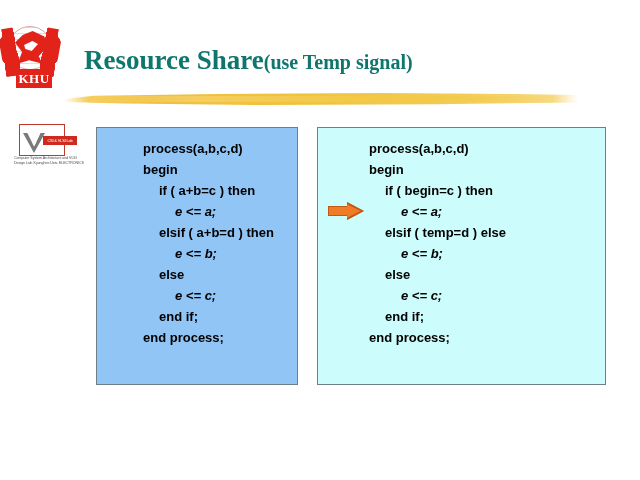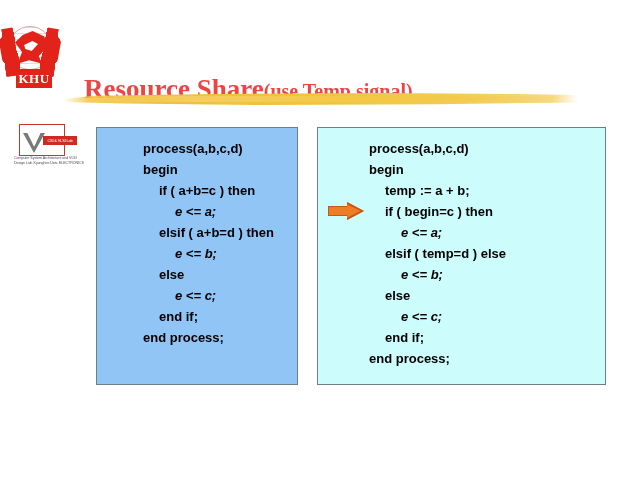--- a/index.html
+++ b/index.html
@@ -76,25 +76,24 @@
   
   #title-block {
     position: absolute;
     left: 84px;
     top: 46px;
     width: 530px;
   }
   #title-text {
     font-family: "Liberation Serif", serif;
     font-weight: bold;
-    color: #ef4444;
+    color: #0f766e;
     font-size: 27px;
-    line-height: 46px;
+    line-height: 28px;
     white-space: nowrap;
-    margin-top: 20px;
   }
   #title-text .sub {
     font-size: 20px;
   }
 
   
   #gold-stroke {
     position: absolute;
     left: 63px;
     top: 92px;
@@ -287,21 +286,20 @@
       <div class="code-line ind-2">e &lt;= b;</div>
       <div class="code-line ind-1">else</div>
       <div class="code-line ind-2">e &lt;= c;</div>
       <div class="code-line ind-1">end if;</div>
       <div class="code-line ind-0">end process;</div>
     </div>
 
   <div id="code-box-right" class="code-box">
       <div class="code-line ind-0">process(a,b,c,d)</div>
       <div class="code-line ind-0">begin</div>
-      <div class="code-line ind-1">temp := a + b;</div>
       <div class="code-line ind-1">if ( begin=c ) then</div>
       <div class="code-line ind-2">e &lt;= a;</div>
       <div class="code-line ind-1">elsif ( temp=d ) else</div>
       <div class="code-line ind-2">e &lt;= b;</div>
       <div class="code-line ind-1">else</div>
       <div class="code-line ind-2">e &lt;= c;</div>
       <div class="code-line ind-1">end if;</div>
       <div class="code-line ind-0">end process;</div>
     </div>
 

